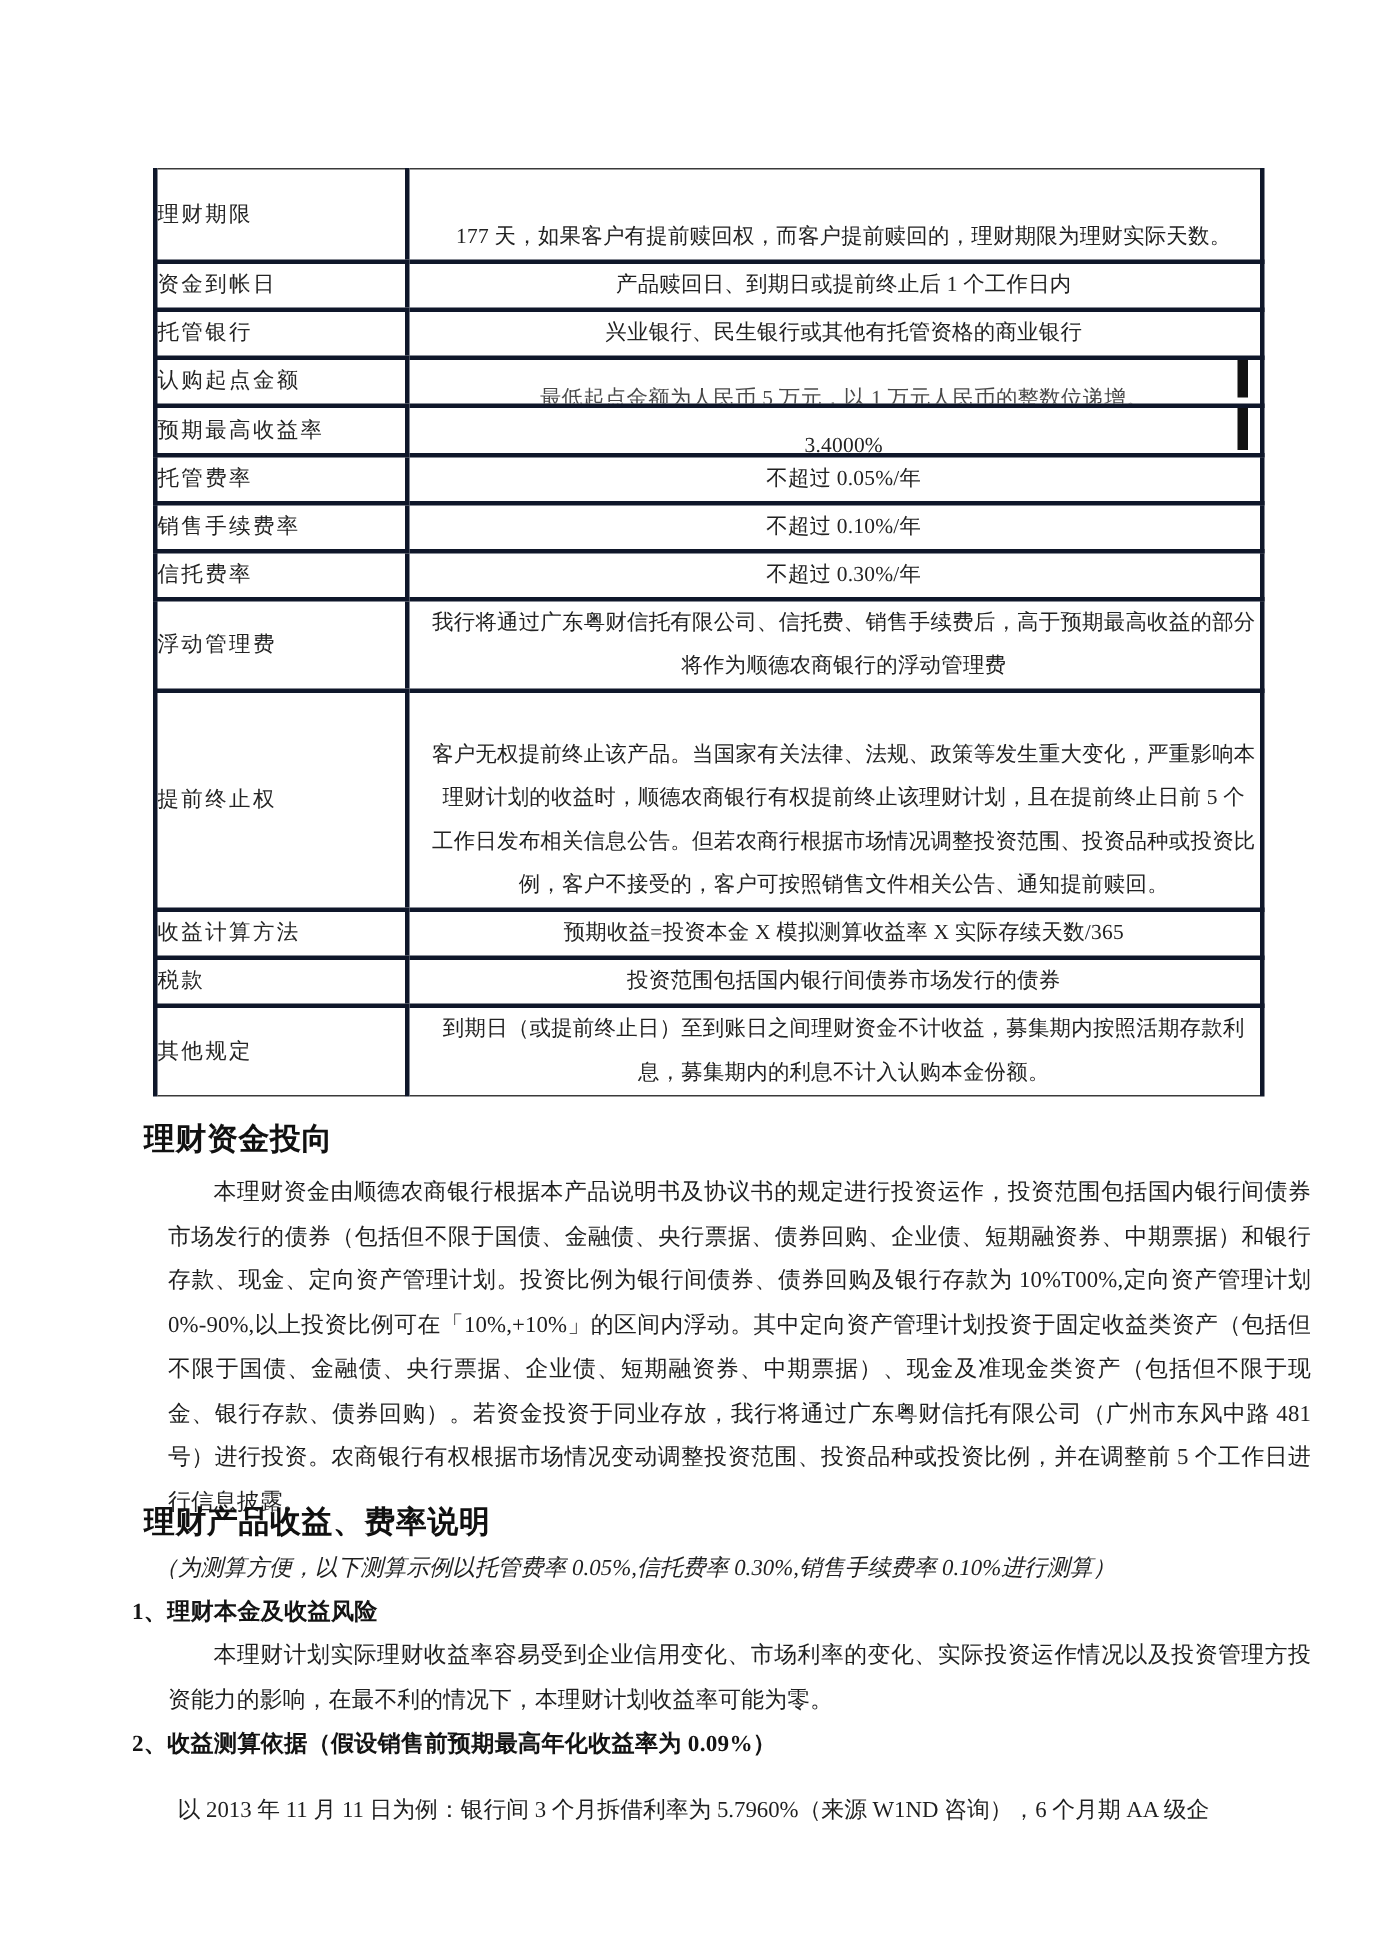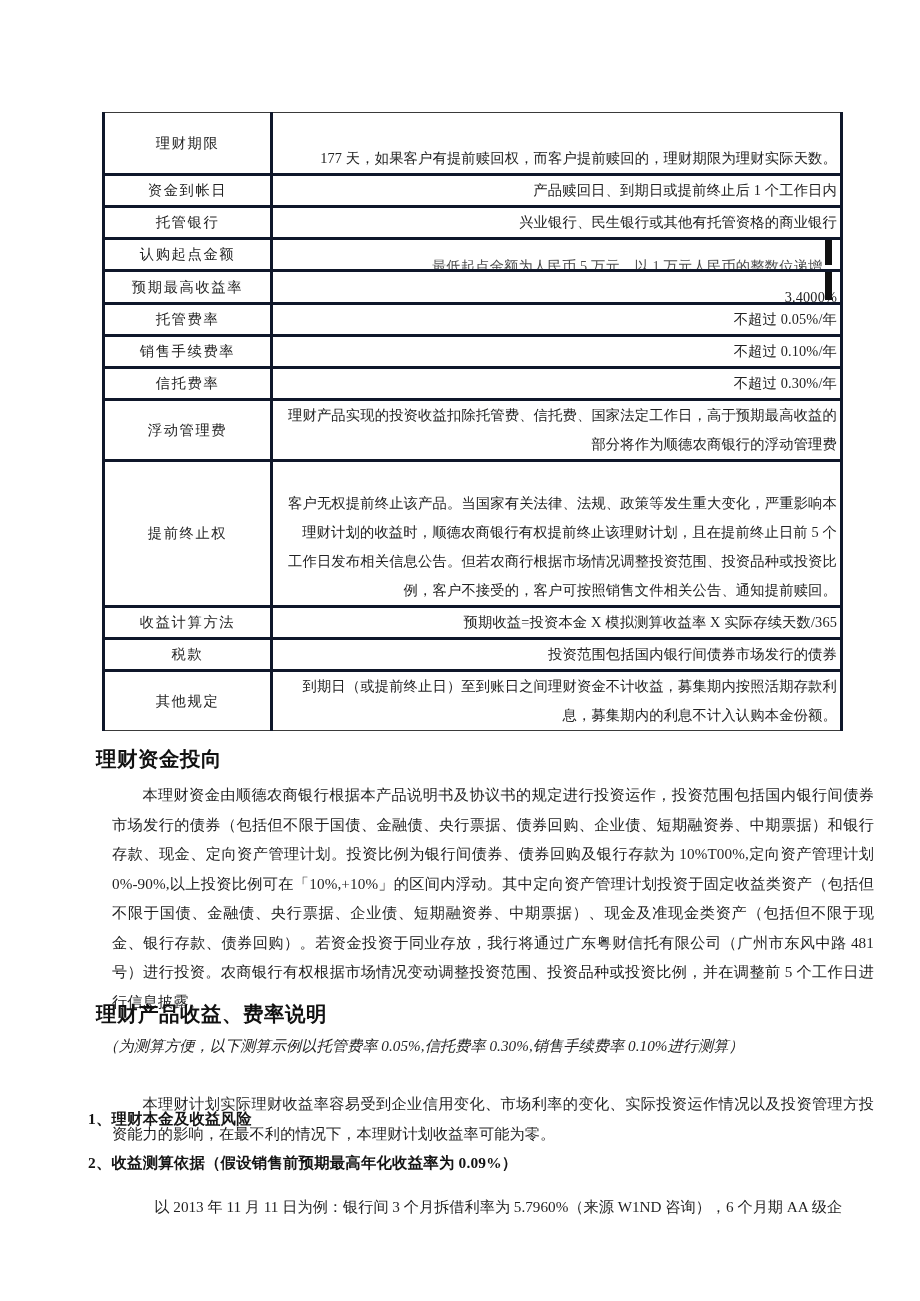--- a/index.html
+++ b/index.html
@@ -43,27 +43,27 @@
     border: 3px solid #0f172a;
     padding: 0;
     vertical-align: middle;
     font-size: 14.3px;
     line-height: 29px;
     color: #222;
   }
   table.spec-table tr:first-child td { border-top: 1px solid #3a3a3a; }
   table.spec-table tr:last-child td { border-bottom: 1px solid #3a3a3a; }
   table.spec-table td.label {
-    text-align: center;
+    text-align: left;
     letter-spacing: 1.6px;
     border-right: 1px solid #4a4a4e;
     color: #242424;
   }
   table.spec-table td.value {
-    text-align: right;
+    text-align: center;
     padding-left: 15px;
     padding-right: 3px;
     letter-spacing: 0.15px;
     word-break: break-all;
   }
   
   td.value.bottom {
     vertical-align: bottom;
   }
   td.value .valline {
@@ -220,21 +220,21 @@
         <tr style="height:29px">
           <td class="label">信托费率</td>
           <td class="value">
             <span class="valline">不超过 0.30%/年</span>
           </td>
         </tr>
 
         <tr style="height:58px">
           <td class="label">浮动管理费</td>
           <td class="value">
-            <span class="valline">理财产品实现的投资收益扣除托管费、信托费、国家法定工作日，高于预期最高收益的部分将作为顺德农商银行的浮动管理费</span>
+            <span class="valline">我行将通过广东粤财信托有限公司、信托费、销售手续费后，高于预期最高收益的部分将作为顺德农商银行的浮动管理费</span>
           </td>
         </tr>
 
         <tr style="height:146px">
           <td class="label">提前终止权</td>
           <td class="value bottom">
             <span class="valline">客户无权提前终止该产品。当国家有关法律、法规、政策等发生重大变化，严重影响本理财计划的收益时，顺德农商银行有权提前终止该理财计划，且在提前终止日前 5 个工作日发布相关信息公告。但若农商行根据市场情况调整投资范围、投资品种或投资比例，客户不接受的，客户可按照销售文件相关公告、通知提前赎回。</span>
           </td>
         </tr>
 
@@ -268,21 +268,21 @@
   </div>
 
   <div class="section-heading" style="left:96px; top:745px;">理财资金投向</div>
 
   <div class="para indent" style="top:780px;">本理财资金由顺德农商银行根据本产品说明书及协议书的规定进行投资运作，投资范围包括国内银行间债券市场发行的债券（包括但不限于国债、金融债、央行票据、债券回购、企业债、短期融资券、中期票据）和银行存款、现金、定向资产管理计划。投资比例为银行间债券、债券回购及银行存款为 10%T00%,定向资产管理计划 0%-90%,以上投资比例可在「10%,+10%」的区间内浮动。其中定向资产管理计划投资于固定收益类资产（包括但不限于国债、金融债、央行票据、企业债、短期融资券、中期票据）、现金及准现金类资产（包括但不限于现金、银行存款、债券回购）。若资金投资于同业存放，我行将通过广东粤财信托有限公司（广州市东风中路 481 号）进行投资。农商银行有权根据市场情况变动调整投资范围、投资品种或投资比例，并在调整前 5 个工作日进行信息披露。</div>
 
   <div class="section-heading" style="left:96px; top:1000px;">理财产品收益、费率说明</div>
 
   <div class="note-line" style="top:1031px;font-style:italic;">（为测算方便，以下测算示例以托管费率 0.05%,信托费率 0.30%,销售手续费率 0.10%进行测算）</div>
 
-  <div class="numbered" style="top:1104px;">1、理财本金及收益风险</div>
+  <div class="numbered" style="top:1060px;">1、理财本金及收益风险</div>
 
   <div class="para indent" style="top:1089px;">本理财计划实际理财收益率容易受到企业信用变化、市场利率的变化、实际投资运作情况以及投资管理方投资能力的影响，在最不利的情况下，本理财计划收益率可能为零。</div>
 
   <div class="numbered" style="top:1148px;">2、收益测算依据（假设销售前预期最高年化收益率为 0.09%）</div>
 
-  <div class="last-line" style="top:1192px;text-align:center;">以 2013 年 11 月 11 日为例：银行间 3 个月拆借利率为 5.7960%（来源 W1ND 咨询），6 个月期 AA 级企</div>
+  <div class="last-line" style="top:1192px;">以 2013 年 11 月 11 日为例：银行间 3 个月拆借利率为 5.7960%（来源 W1ND 咨询），6 个月期 AA 级企</div>
 
 </div>
 
 </body></html>

